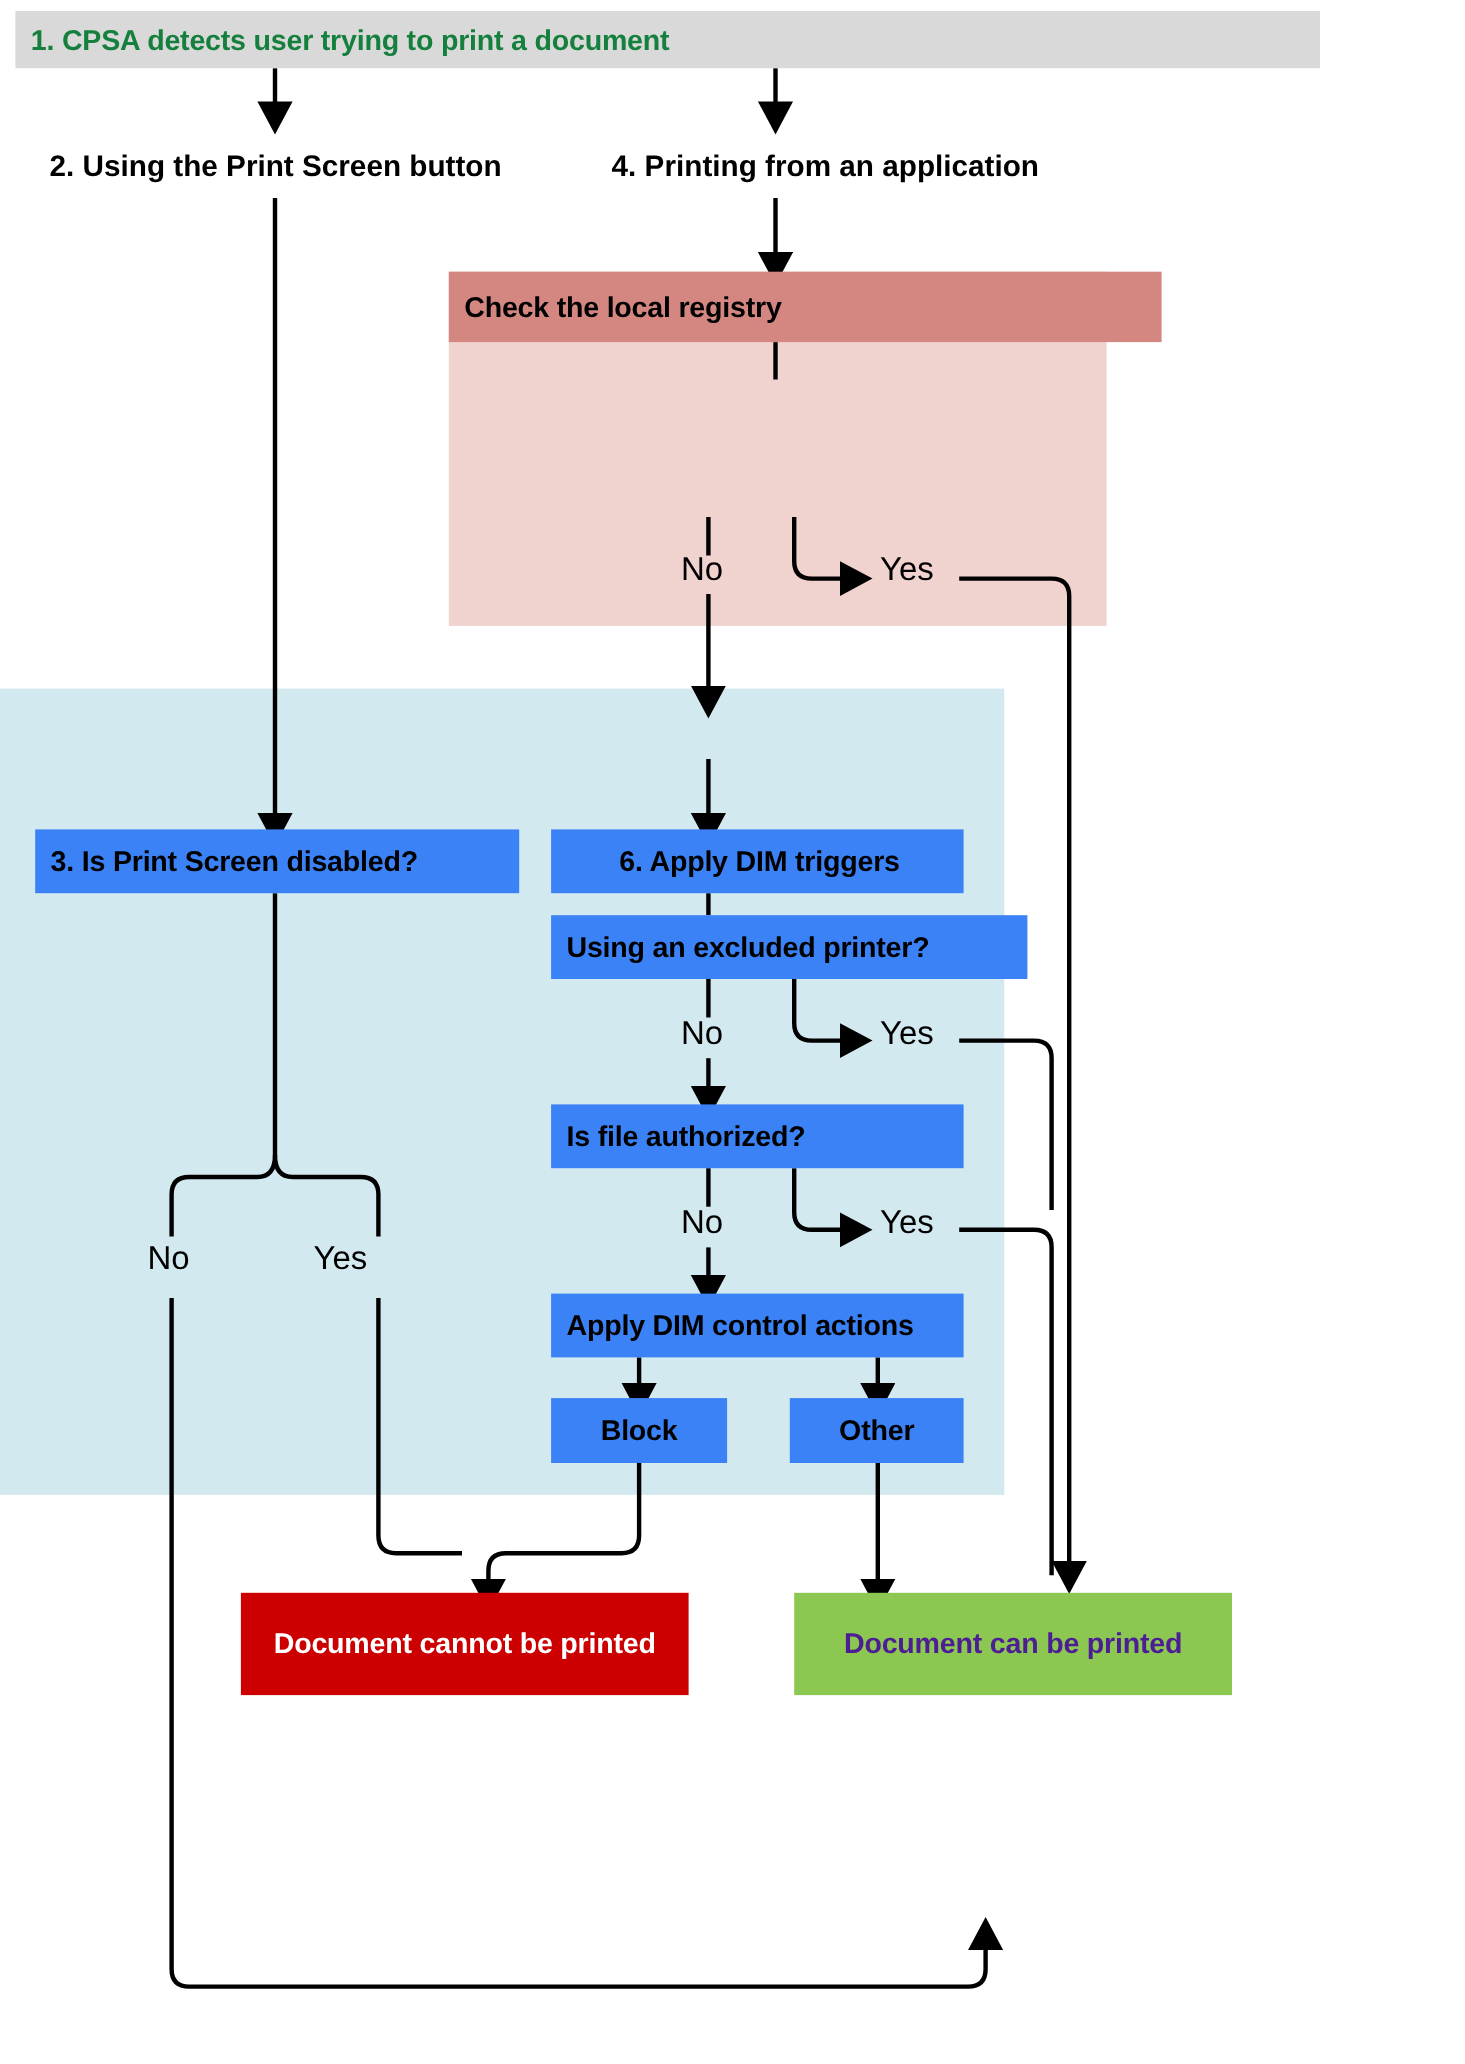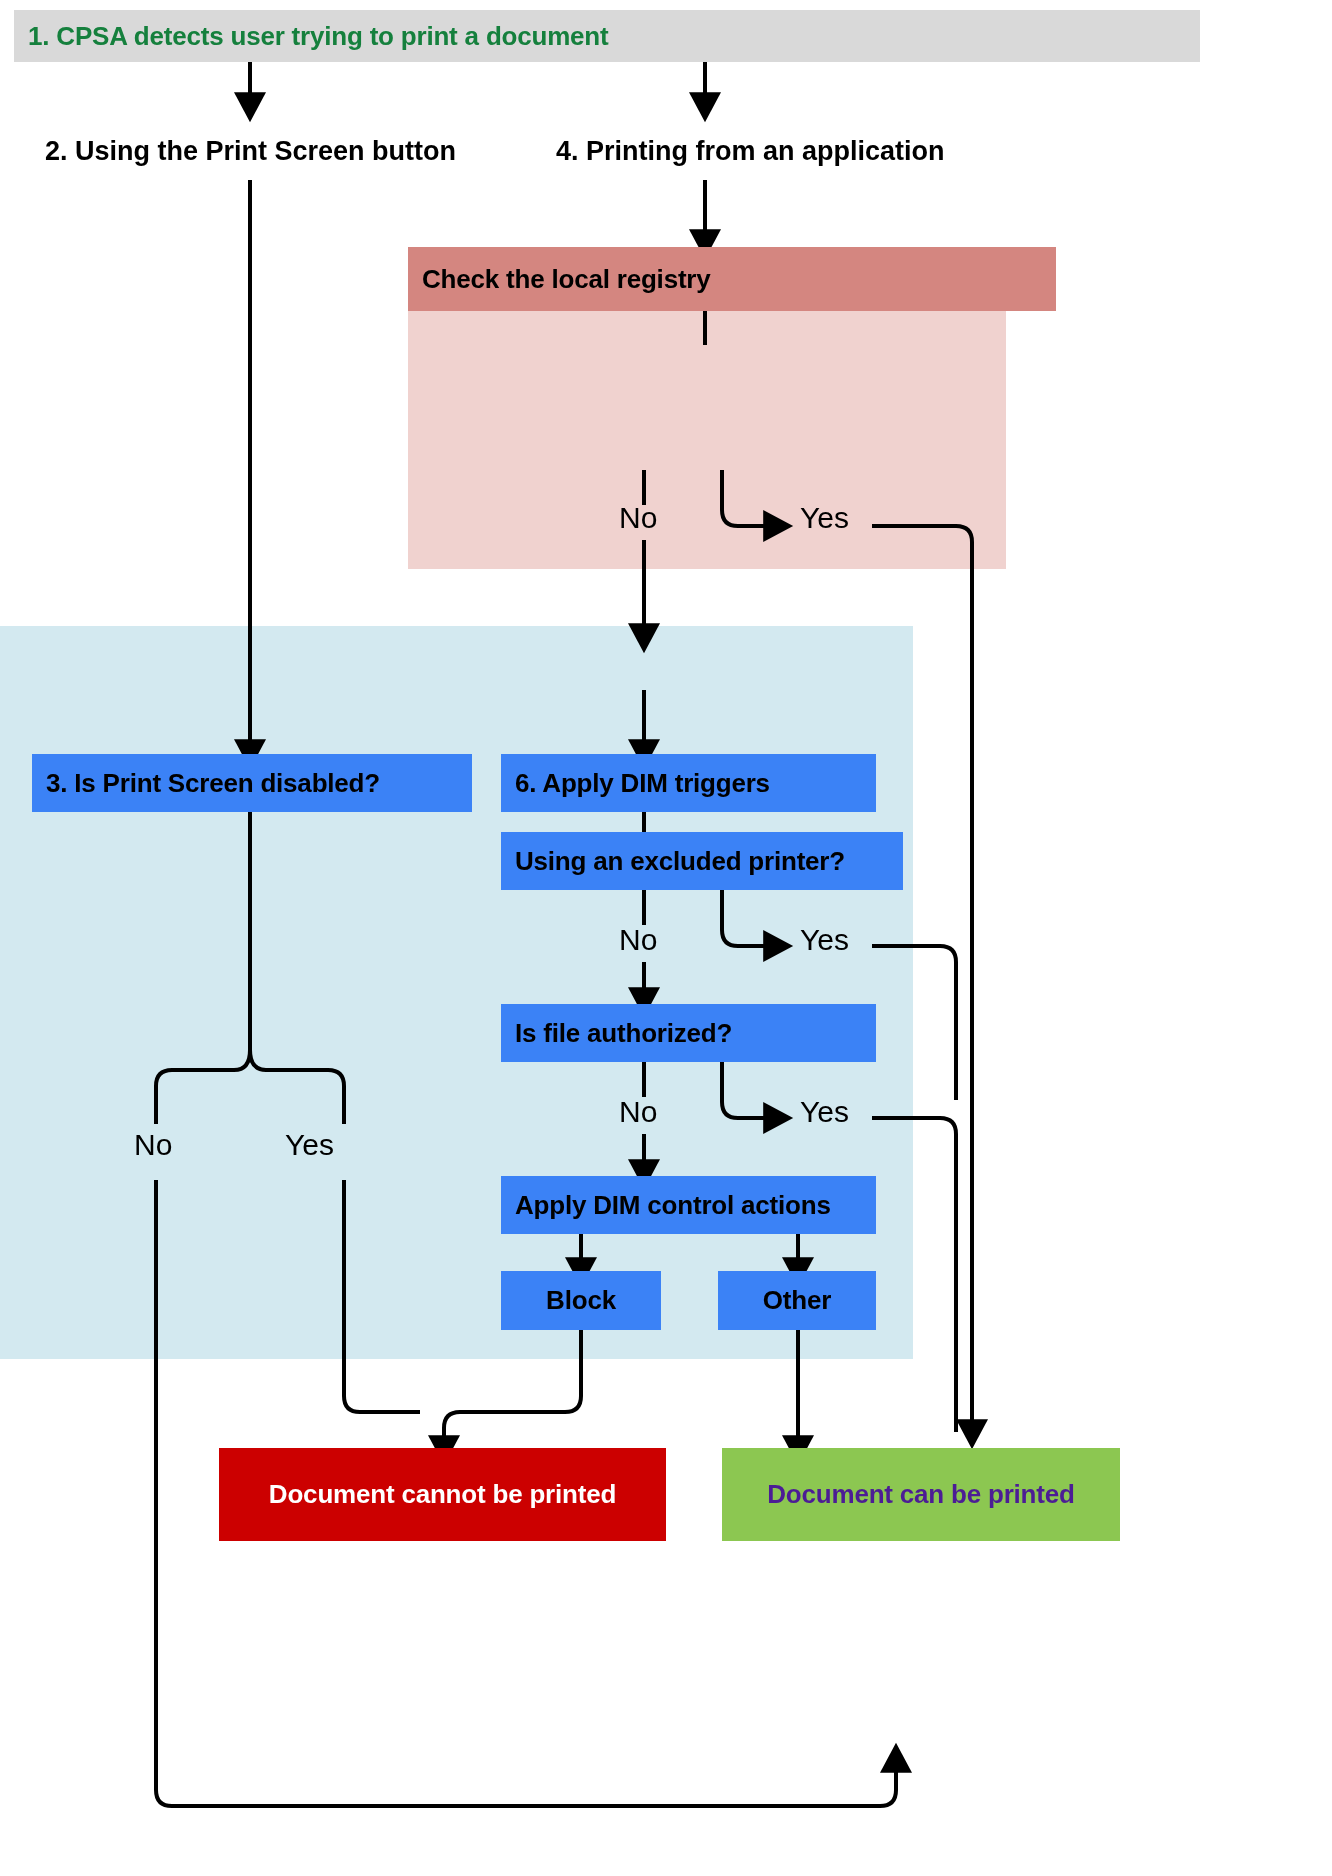--- a/index.html
+++ b/index.html
@@ -131,25 +131,25 @@
     <span class="bold-txt">3. Is Print Screen disabled?</span>
   </div>
 
   <div class="plainlabel" style="left:134px;top:1130px;">
     <span>No</span>
   </div>
   <div class="plainlabel" style="left:285px;top:1130px;">
     <span>Yes</span>
   </div>
 
-  <div class="node n-blue pad-l" style="left:501px;top:754px;width:375px;height:58px;">
+  <div class="node n-blue pad-l" style="left:501px;top:754px;width:375px;height:58px;text-align:center;">
     <span class="bold-txt">6. Apply DIM triggers</span>
   </div>
 
-  <div class="node n-blue pad-l" style="left:501px;top:832px;width:402px;height:58px;">
+  <div class="node n-blue pad-l" style="left:501px;top:832px;width:433px;height:58px;">
     <span class="bold-txt">Using an excluded printer?</span>
   </div>
 
   <div class="plainlabel" style="left:619px;top:925px;">
     <span>No</span>
   </div>
   <div class="plainlabel" style="left:800px;top:925px;">
     <span>Yes</span>
   </div>
 
@@ -169,21 +169,21 @@
   </div>
 
   <div class="node n-blue ctr" style="left:501px;top:1271px;width:160px;height:59px;">
     <span class="bold-txt ctr">Block</span>
   </div>
 
   <div class="node n-blue ctr" style="left:718px;top:1271px;width:158px;height:59px;">
     <span class="bold-txt ctr">Other</span>
   </div>
 
-  <div class="node n-stop ctr" style="left:219px;top:1448px;width:447px;height:93px;">
+  <div class="node n-stop ctr" style="left:219px;top:1448px;width:407px;height:93px;">
     <span class="bold-txt ctr">Document cannot be printed</span>
   </div>
 
   <div class="node n-go ctr" style="left:722px;top:1448px;width:398px;height:93px;">
     <span class="bold-txt ctr">Document can be printed</span>
   </div>
 
 </div>
 
 </body></html>

